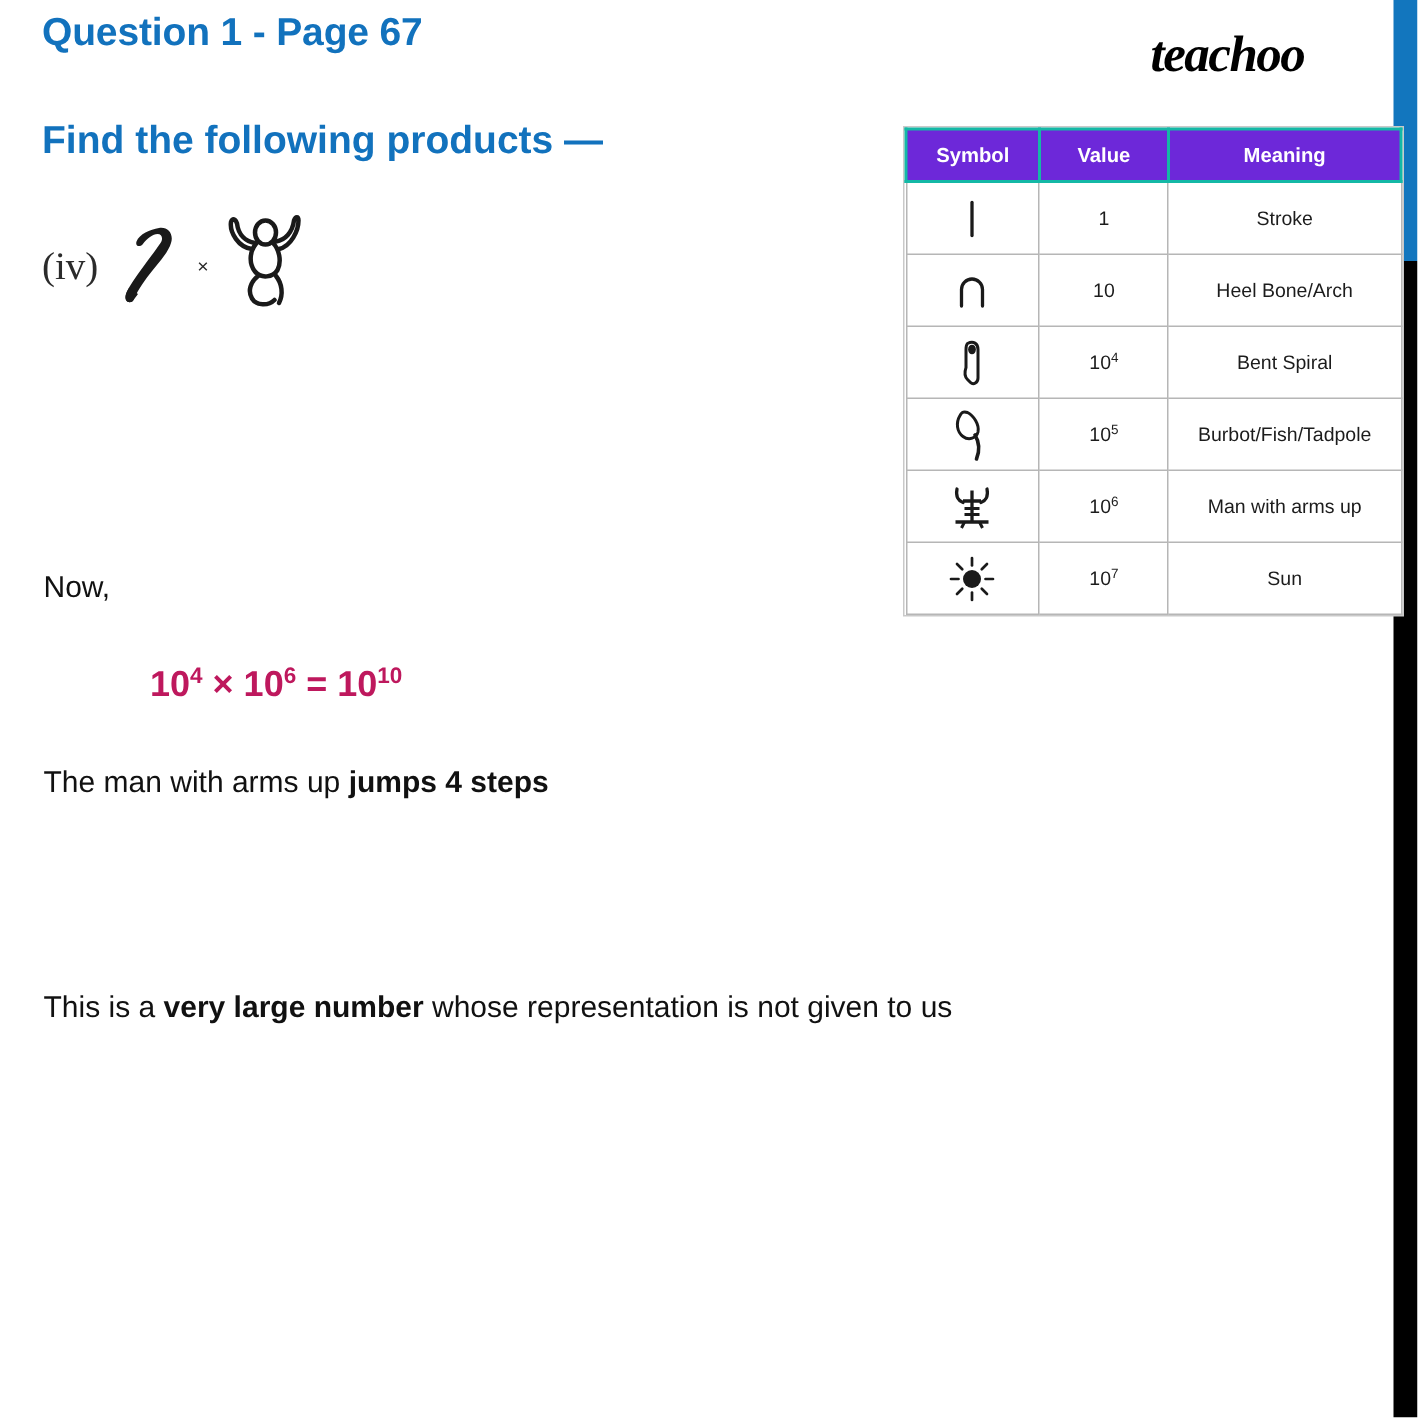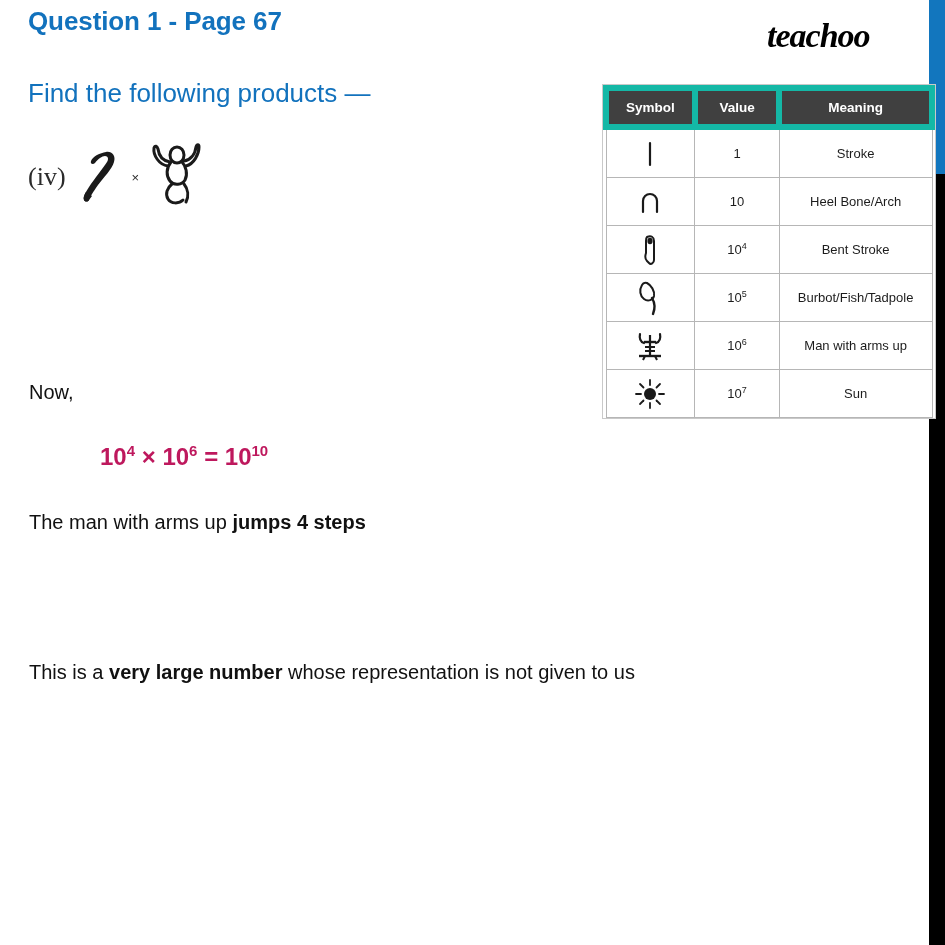--- a/index.html
+++ b/index.html
@@ -43,21 +43,21 @@
     font-weight: bold;
     color: #1272bd;
     letter-spacing: -0.1px;
     white-space: nowrap;
   }
   .q-prompt {
     position: absolute;
     left: 28px;
     top: 78px;
     font-size: 26px;
-    font-weight: normal;
+    font-weight: bold;
     color: #1272bd;
     white-space: nowrap;
     text-align: center;
   }
 
   
   .expr-row {
     position: absolute;
     left: 28px;
     top: 142px;
@@ -83,27 +83,27 @@
   .hiero-table {
     position: absolute;
     left: 603px;
     top: 85px;
     width: 332px;
     border-collapse: collapse;
     background: #ffffff;
     box-shadow: 0 0 0 1px #c9c9c9;
   }
   .hiero-table th {
-    background: #404040;
+    background: #6d28d9;
     color: #ffffff;
     font-size: 13.5px;
     font-weight: bold;
     padding: 9px 4px;
     text-align: center;
-    border: 6px solid #14b8a6;
+    border: 2px solid #14b8a6;
   }
   .hiero-table td {
     border: 1px solid #b6b6b6;
     text-align: center;
     font-size: 13px;
     color: #1c1c1c;
     height: 45px;
     vertical-align: middle;
   }
   .col-symbol { width: 88px; }
@@ -218,21 +218,21 @@
 
 
     <tr>
       <td class="sym-cell">
         <svg width="24" height="36" viewBox="0 0 24 36">
           <path d="M9 5 C13 3 16 5 16 9 L16 28 C16 31 13 33 11 31 L9 29 C7 27 7 24 8 21 L8 9 C8 7 8 6 9 5 Z" fill="none" stroke="#1a1a1a" stroke-width="2"></path>
           <ellipse cx="12" cy="9" rx="2.6" ry="3.2" fill="#1a1a1a"></ellipse>
         </svg>
       </td>
       <td class="val-cell"><span>10</span><sup>4</sup></td>
-      <td>Bent Stroke</td>
+      <td>Bent Spiral</td>
     </tr>
 
     <tr>
       <td class="sym-cell">
         <svg width="30" height="38" viewBox="0 0 30 38">
           <path d="M7 6 C4 11 5 17 9 20 C13 23 18 21 19 17 C20 12 16 6 12 4 C9 3 8 4 7 6 Z" fill="none" stroke="#1a1a1a" stroke-width="2" stroke-linejoin="round"></path>
           <path d="M17 19 C20 24 20 30 18 35" fill="none" stroke="#1a1a1a" stroke-width="2.4" stroke-linecap="round"></path>
         </svg>
       </td>
       <td class="val-cell"><span>10</span><sup>5</sup></td>

